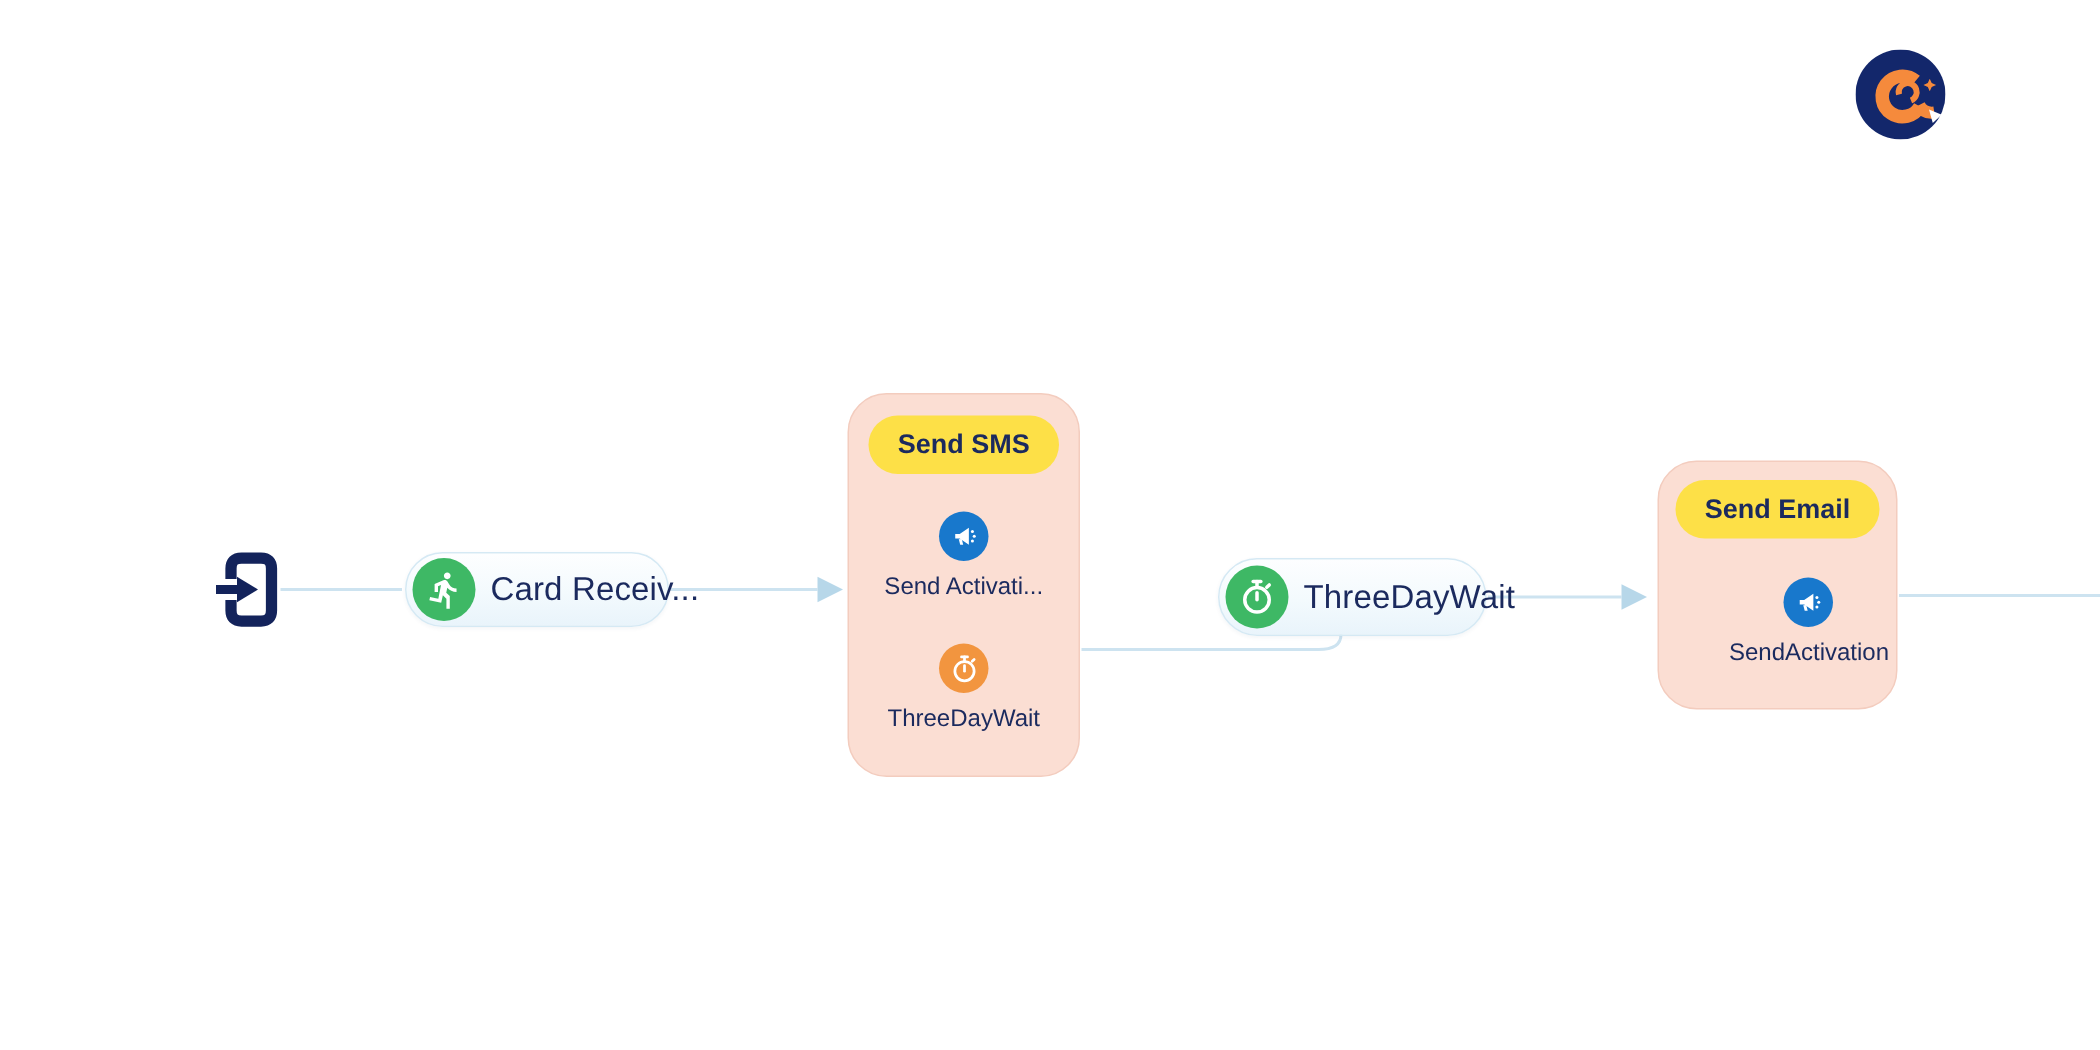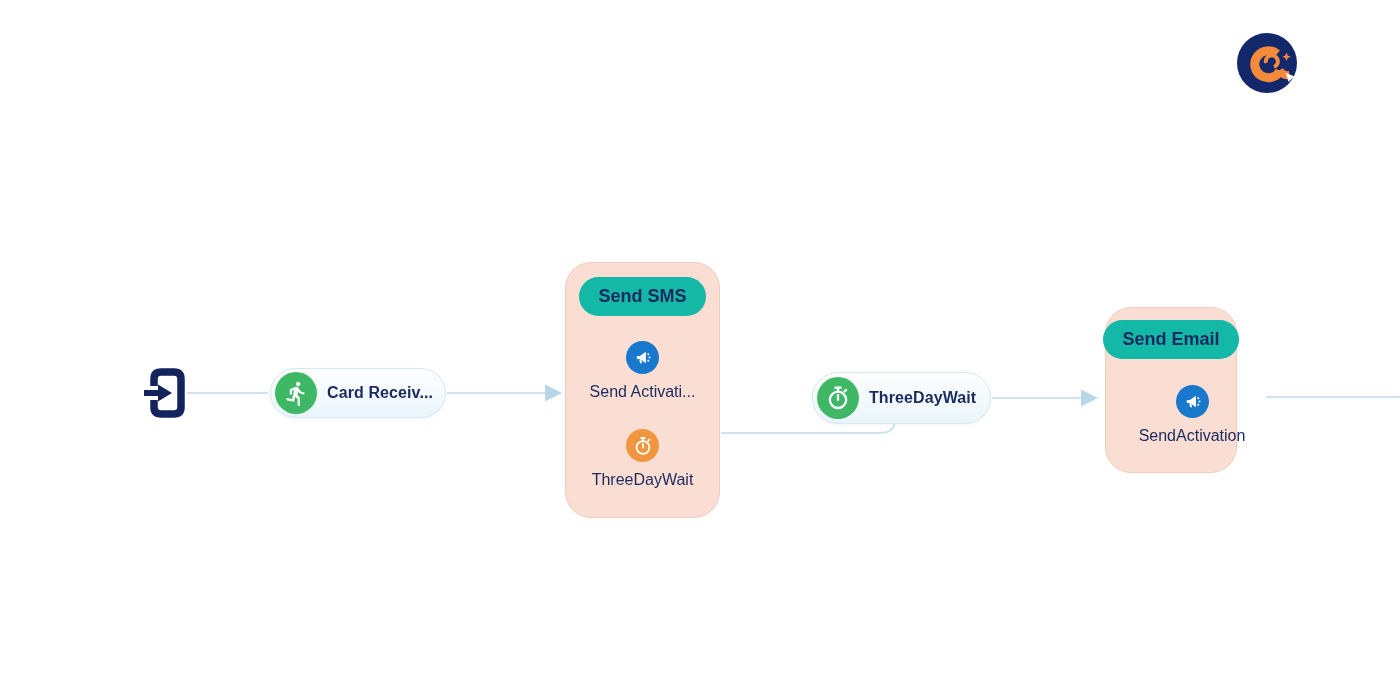--- a/index.html
+++ b/index.html
@@ -16,38 +16,38 @@
   
   .entry { position:absolute; left:143px; top:365px; width:44px; height:56px; z-index:3; }
 
   
   .pill { position:absolute; z-index:3; display:flex; align-items:center; gap:10px;
           padding-left:4px; border:1.5px solid #d5e9f4; border-radius:27px;
           background:linear-gradient(180deg,#fdfeff 0%,#f3fafd 55%,#e9f4fb 100%);
           box-shadow:0 1px 3px rgba(30,60,110,0.06); }
   .pill-trigger { left:270px; top:368px; width:176px; height:50px; }
   .pill-wait    { left:812px; top:372px; width:179px; height:52px; }
-  .pill-label { color:#1b2a5e; font-size:16px; font-weight:700; letter-spacing:0.1px;
+  .pill-label { color:#1b2a5e; font-size:22px; font-weight:400; letter-spacing:0.1px;
                 white-space:nowrap; }
 
   
   .circle { border-radius:50%; display:flex; align-items:center; justify-content:center;
             flex:0 0 auto; }
   .circle.lg { width:42px; height:42px; }
   .circle.sm { width:33px; height:33px; }
   .bg-green  { background:#3eb865; }
   .bg-blue   { background:#1878cc; }
   .bg-orange { background:#f2953f; }
 
   
   .card { position:absolute; z-index:2; background:#fbded3; border:1px solid #f3ccbe;
           border-radius:26px; display:flex; flex-direction:column; align-items:center; }
   .card-sms   { left:565px; top:262px; width:155px; height:256px; }
-  .card-email { left:1105px; top:307px; width:132px; height:166px; }
-  .card-title { background:#14b8a6; border-radius:21px; padding:9px 19px;
+  .card-email { left:1105px; top:307px; width:160px; height:166px; }
+  .card-title { background:#fde047; border-radius:21px; padding:9px 19px;
                 color:#1b2a5e; font-size:18px; font-weight:700; white-space:nowrap; }
   .card-sms   .card-title { margin-top:14px; }
   .card-email .card-title { margin-top:12px; }
   .card-item { display:flex; flex-direction:column; align-items:center; }
   .card-item .item-label { margin-top:9px; color:#1b2a5e; font-size:16px; font-weight:500;
                            white-space:nowrap;text-align:center; }
   .card-sms   .card-item:nth-of-type(2) { margin-top:25px; }
   .card-sms   .card-item:nth-of-type(3) { margin-top:28px; }
   .card-email .card-item { margin-top:26px;margin-left:42px; }
 </style>

